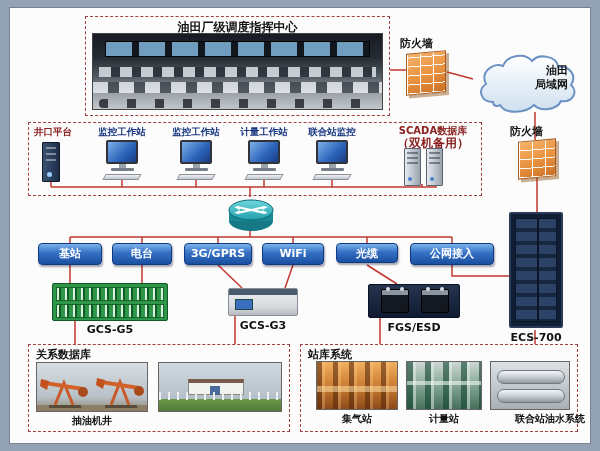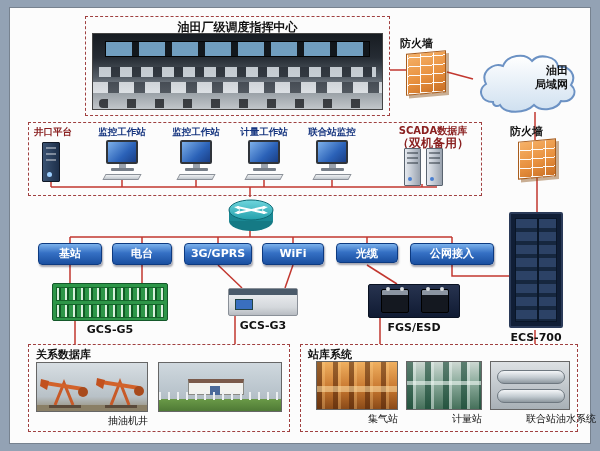--- a/index.html
+++ b/index.html
@@ -58,21 +58,21 @@
   .bat::before{left:4px}.bat::after{right:4px}
 
   .ecs{background:#101e36;border:2px solid #2a3a58;border-radius:2px}
   .ecs .mods{position:absolute;left:4px;right:4px;top:4px;bottom:4px;
     background:
       repeating-linear-gradient(90deg,transparent 0 21px,#0a1628 21px 23px,transparent 23px 44px),
       repeating-linear-gradient(180deg,#2c4266 0 9px,#16273f 9px 13px);
     border:1px solid #0a1628}
 
   .photo{border:1px solid #666;overflow:hidden}
-  .img-label{font-size:10px;font-weight:normal;color:#111;text-align:right}
+  .img-label{font-size:10px;font-weight:bold;color:#111;text-align:center}
 
   .inject-sky{position:absolute;inset:0;background:linear-gradient(180deg,#cfd8de 0%,#b9c4cc 60%,#a8b2ba 100%)}
   .inject-bld{position:absolute;left:24%;top:34%;width:46%;height:32%;background:#f2f2ee;border:1px solid #8a8a84;border-top:4px solid #7a5a4a}
   .inject-door{position:absolute;left:42%;top:48%;width:8%;height:18%;background:#4a6a9a}
   .inject-ground{position:absolute;left:0;right:0;bottom:0;height:26%;background:linear-gradient(180deg,#6a9a48,#4f7a36)}
   .inject-fence{position:absolute;left:0;right:0;bottom:22%;height:8px;background:repeating-linear-gradient(90deg,#eceff1 0 2px,transparent 2px 9px)}
 
   .gas-photo{background:linear-gradient(180deg,#f0b060 0%,#c87830 55%,#8a4a18 100%)}
   .gas-pipes{position:absolute;inset:0;background:repeating-linear-gradient(90deg,rgba(80,35,8,.55) 0 5px,rgba(255,210,140,.3) 5px 8px,transparent 8px 16px)}
   .gas-walk{position:absolute;left:0;right:0;top:52%;height:6px;background:rgba(255,225,170,.55)}

